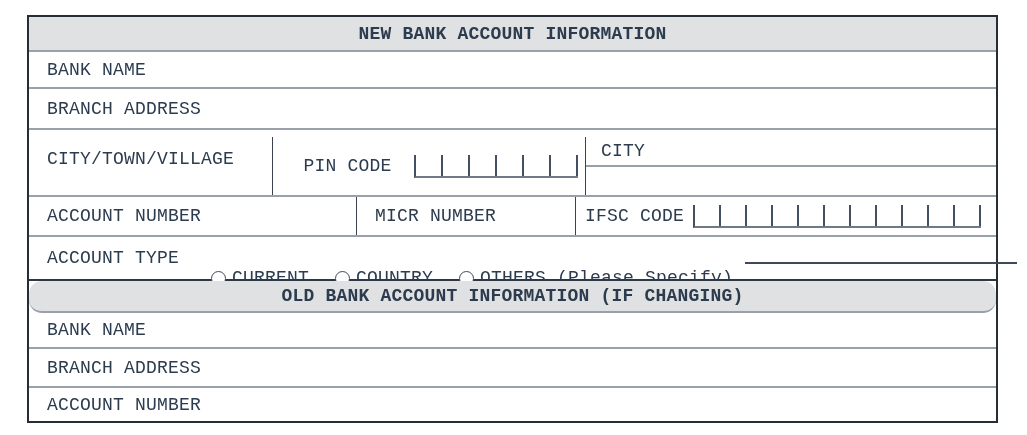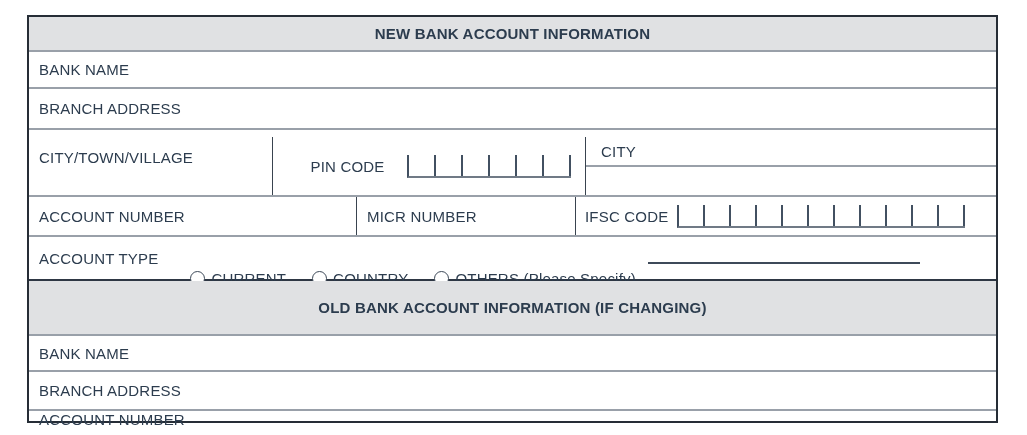--- a/index.html
+++ b/index.html
@@ -42,30 +42,31 @@
     font-size: 15px;
     letter-spacing: 0.4px;
   }
   .row.dark-divider { border-bottom-color: #2e3744; }
   .h35 { height: 35px; }
   .h37 { height: 37px; }
   .h41 { height: 41px; }
   .h60 { height: 60px; margin-top: 7px; }
   .h40 { height: 40px; }
   .h44 { height: 44px; }
-  .h38 { height: 55px; }
+  .h38 { height: 32px; border-radius: 13px; }
   .h36 { height: 36px; }
   .h39 { height: 39px; }
   .hfill { flex: 1 1 auto; }
   .label {
-    font-size: 15px;
+    font-size: 18px;
     letter-spacing: 0.2px;
     white-space: nowrap;
-  }
-  .pad { padding-left: 10px; }
+    font-family: Liberation Mono, monospace;
+  }
+  .pad { padding-left: 18px; }
   .fill-area { flex: 1 1 auto; align-self: stretch; }
   .cell {
     display: flex;
     align-items: center;
     align-self: stretch;
     flex: none;
   }
   .cell.vdiv { border-left: 1px solid #39434f; }
   .cell.grow { flex: 1 1 auto; }
   .stack { flex-direction: column; align-items: stretch; padding: 0; }

